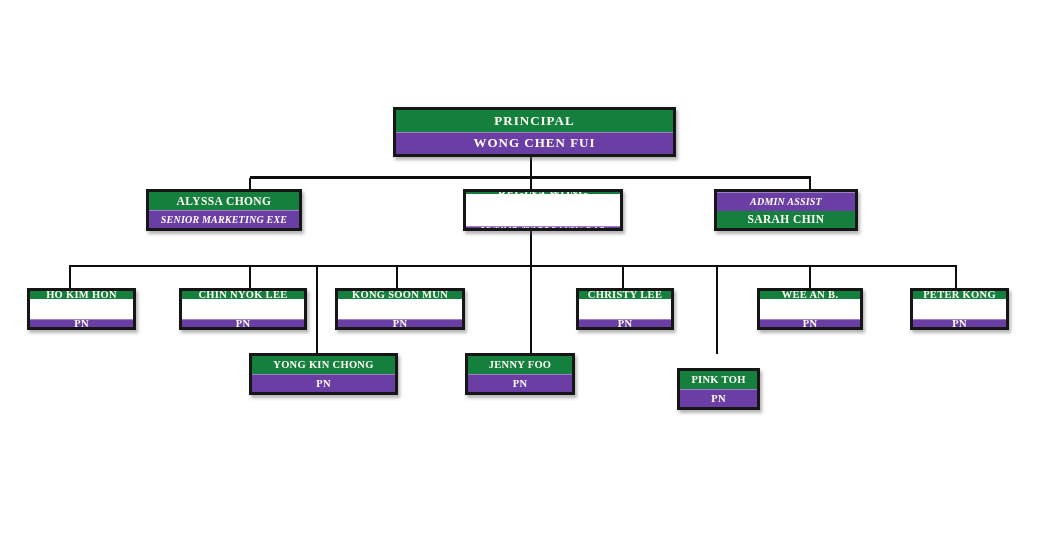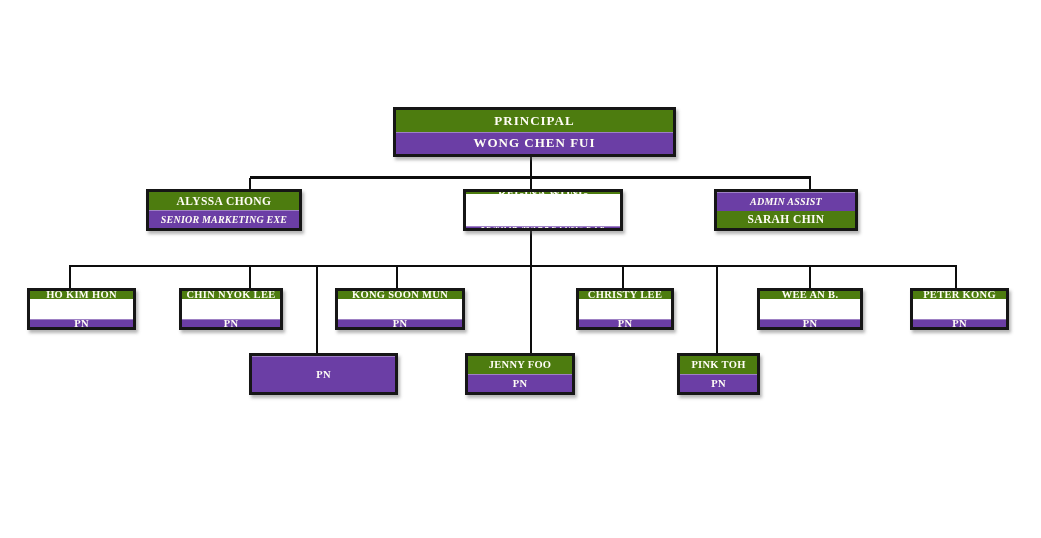--- a/index.html
+++ b/index.html
@@ -40,48 +40,48 @@
   .band {
     flex: 1;
     display: flex; align-items: center; justify-content: center;
     color: #fffdf6;
     font-weight: bold;
     white-space: nowrap;
     overflow: hidden;
     letter-spacing: 0.4px;
     text-align: center;
   }
-  .band.top    { background: #4d7c0f; }
+  .band.top    { background: #15803d; }
   .band.bottom { background: #6b3ea5; border-top: 1px solid rgba(255,255,255,0.35); }
 
   
   #n-principal { left: 393px; top: 107px; width: 283px; height: 50px; }
   #n-principal .band { font-size: 13px; letter-spacing: 1px; }
 
   
   .lvl2 { height: 42px; top: 189px; }
   .lvl2 .band.top { font-size: 11.5px; }
   .lvl2 .band.bottom { font-size: 10px; letter-spacing: 0.2px; font-style: italic; }
   #n-alyssa { left: 146px; width: 156px; }
   #n-regina { left: 463px; width: 160px; gap: 32px; }
   #n-sarah  { left: 714px; width: 144px; }
 
   
   .lvl3 { height: 42px; top: 288px; gap: 20px; }
   .lvl4 { height: 42px; top: 353px; }
   .lvl3 .band, .lvl4 .band { font-size: 10.5px; letter-spacing: 0.3px; }
   #n-ho      { left: 27px;  width: 109px; }
-  #n-chin    { left: 179px; width: 104px; }
+  #n-chin    { left: 179px; width: 128px; }
   #n-kong    { left: 335px; width: 130px; }
   #n-christy { left: 576px; width: 98px;  }
   #n-wee     { left: 757px; width: 106px; }
   #n-peter   { left: 910px; width: 99px;  }
   #n-yong    { left: 249px; width: 149px; }
   #n-jenny   { left: 465px; width: 110px; }
-  #n-pink    { left: 677px; width: 83px;  }
+  #n-pink    { left: 677px; width: 83px; margin-top: 15px;  }
 </style>
 </head>
 <body>
 
 <div id="canvas">
 
   <div class="c" id="v-principal"></div>
   <div class="c" id="h-l2"></div>
   <div class="c" id="v-alyssa"></div>
   <div class="c" id="v-sarah"></div>
@@ -133,20 +133,21 @@
   <div class="node lvl3" id="n-wee">
     <div class="band top">WEE AN B.</div>
     <div class="band bottom">PN</div>
   </div>
   <div class="node lvl3" id="n-peter">
     <div class="band top">PETER KONG</div>
     <div class="band bottom">PN</div>
   </div>
 
   <div class="node lvl4" id="n-yong">
+    <div class="band top">YONG KIN CHONG</div>
     <div class="band bottom">PN</div>
   </div>
   <div class="node lvl4" id="n-jenny">
     <div class="band top">JENNY FOO</div>
     <div class="band bottom">PN</div>
   </div>
   <div class="node lvl4" id="n-pink">
     <div class="band top">PINK TOH</div>
     <div class="band bottom">PN</div>
   </div>

